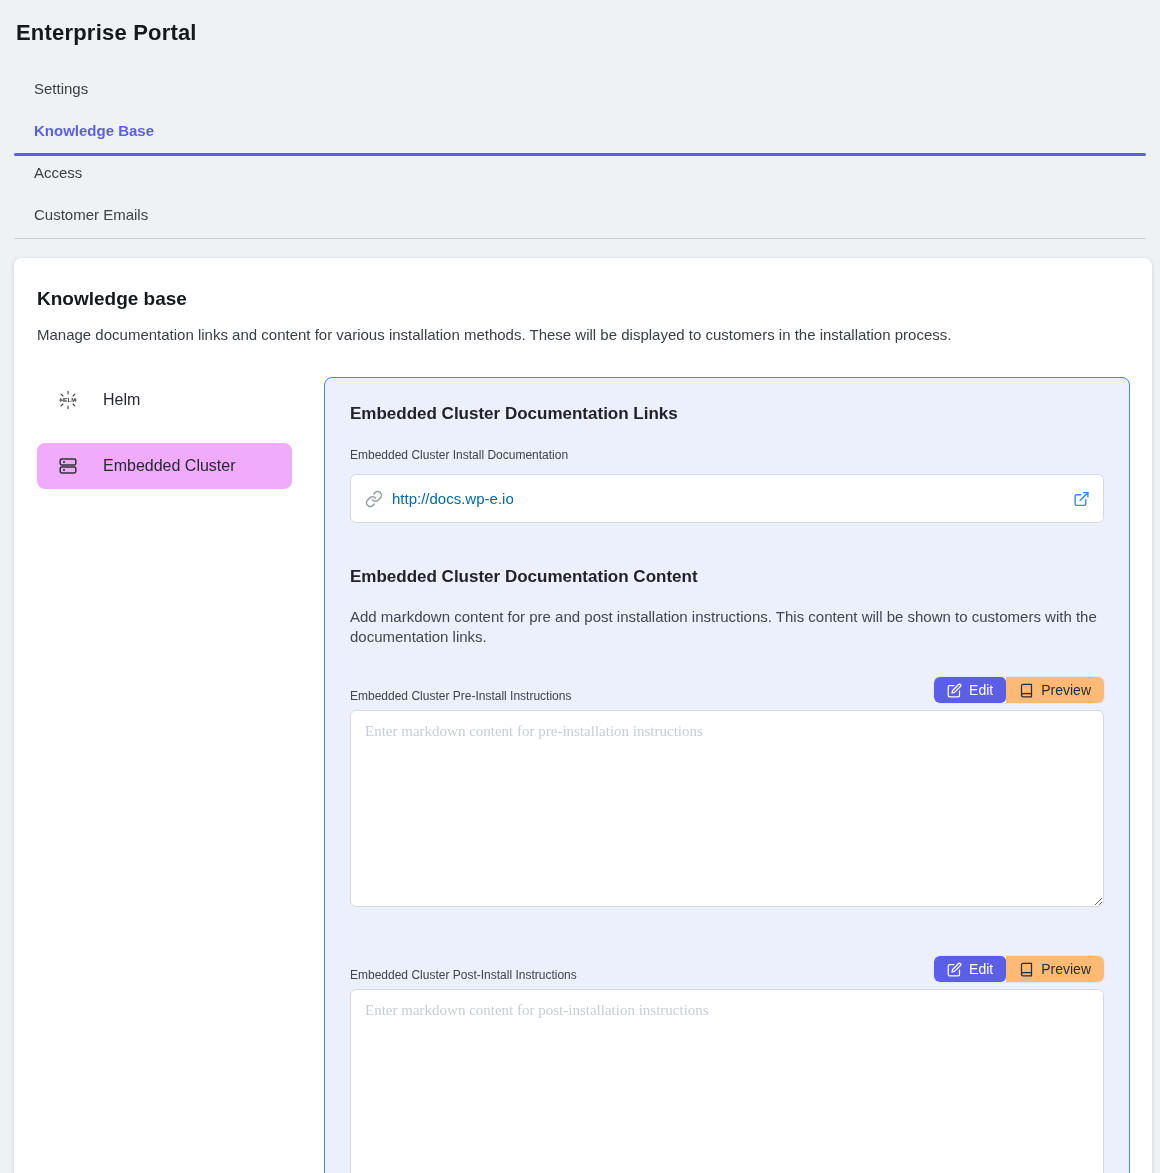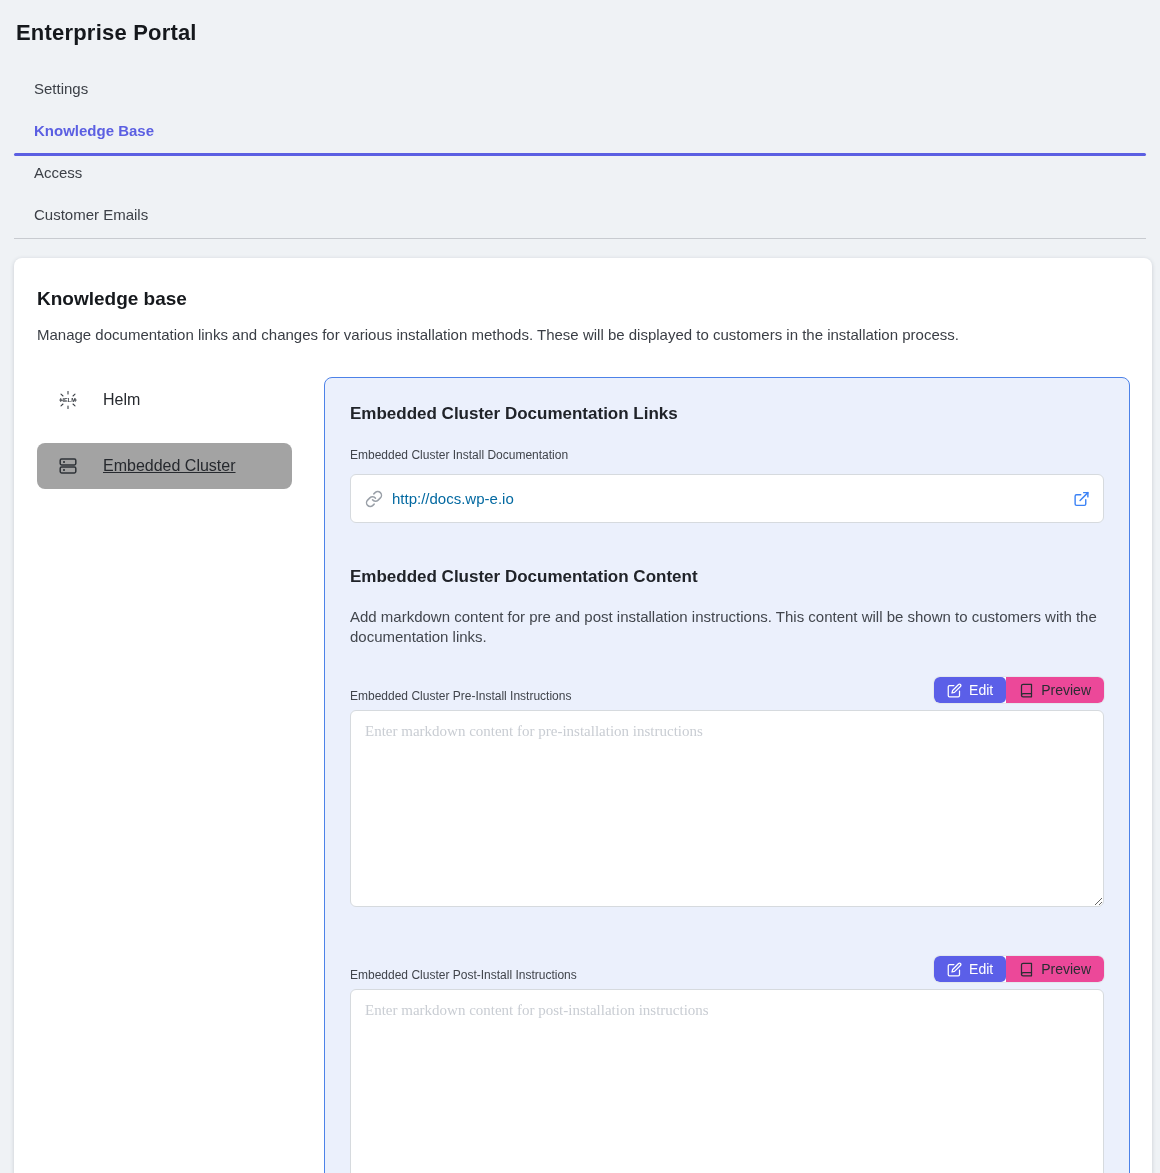--- a/index.html
+++ b/index.html
@@ -79,21 +79,21 @@
     display: flex;
     align-items: center;
     gap: 25px;
     padding: 13px 16px 13px 21px;
     border-radius: 8px;
     font-size: 16px;
     color: #26292e;
     cursor: pointer;
     margin-bottom: 20px;
   }
-  .side-item.selected { background: #a3a3a3; text-decoration: underline; }
+  .side-item.selected { background: #f0abfc; }
   .side-item .icon { display: flex; align-items: center; }
 
   
   .panel {
     flex: 1;
     background: #ebf0fc;
     border: 1px solid #4d82e8;
     border-radius: 8px;
     padding: 26px 25px 28px 25px;
   }
@@ -157,21 +157,21 @@
     overflow: hidden;
   }
   .toggle-btn {
     display: flex;
     align-items: center;
     gap: 7px;
     font-size: 14px;
     padding: 5px 13px;
     cursor: pointer;
     color: #2a2d33;
-    background: #ec4899;
+    background: #fdba74;
     border: none;
     font-family: "Liberation Sans", sans-serif;
   }
   .toggle-btn.active {
     background: #5b5fe8;
     color: #ffffff;
     border-radius: 5px;
   }
 
   .md-textarea {
@@ -215,21 +215,21 @@
   <div class="tabs">
     <div class="tab">Settings</div>
     <div class="tab active">Knowledge Base</div>
     <div class="tab">Access</div>
     <div class="tab">Customer Emails</div>
   </div>
 </div>
 
 <div class="card">
   <div class="card-title">Knowledge base</div>
-  <div class="card-subtitle">Manage documentation links and changes for various installation methods. These will be displayed to customers in the installation process.</div>
+  <div class="card-subtitle">Manage documentation links and content for various installation methods. These will be displayed to customers in the installation process.</div>
 
   <div class="content-row">
     <div class="sidebar">
       <div class="side-item">
         <span class="icon">
           <svg width="20" height="20" viewBox="0 0 20 20">
             <g stroke="#3a3f45" stroke-width="1.1" stroke-linecap="round">
               <line x1="10" y1="1.5" x2="10" y2="4"></line>
               <line x1="10" y1="16" x2="10" y2="18.5"></line>
               <line x1="3" y1="4.2" x2="5" y2="6"></line>

